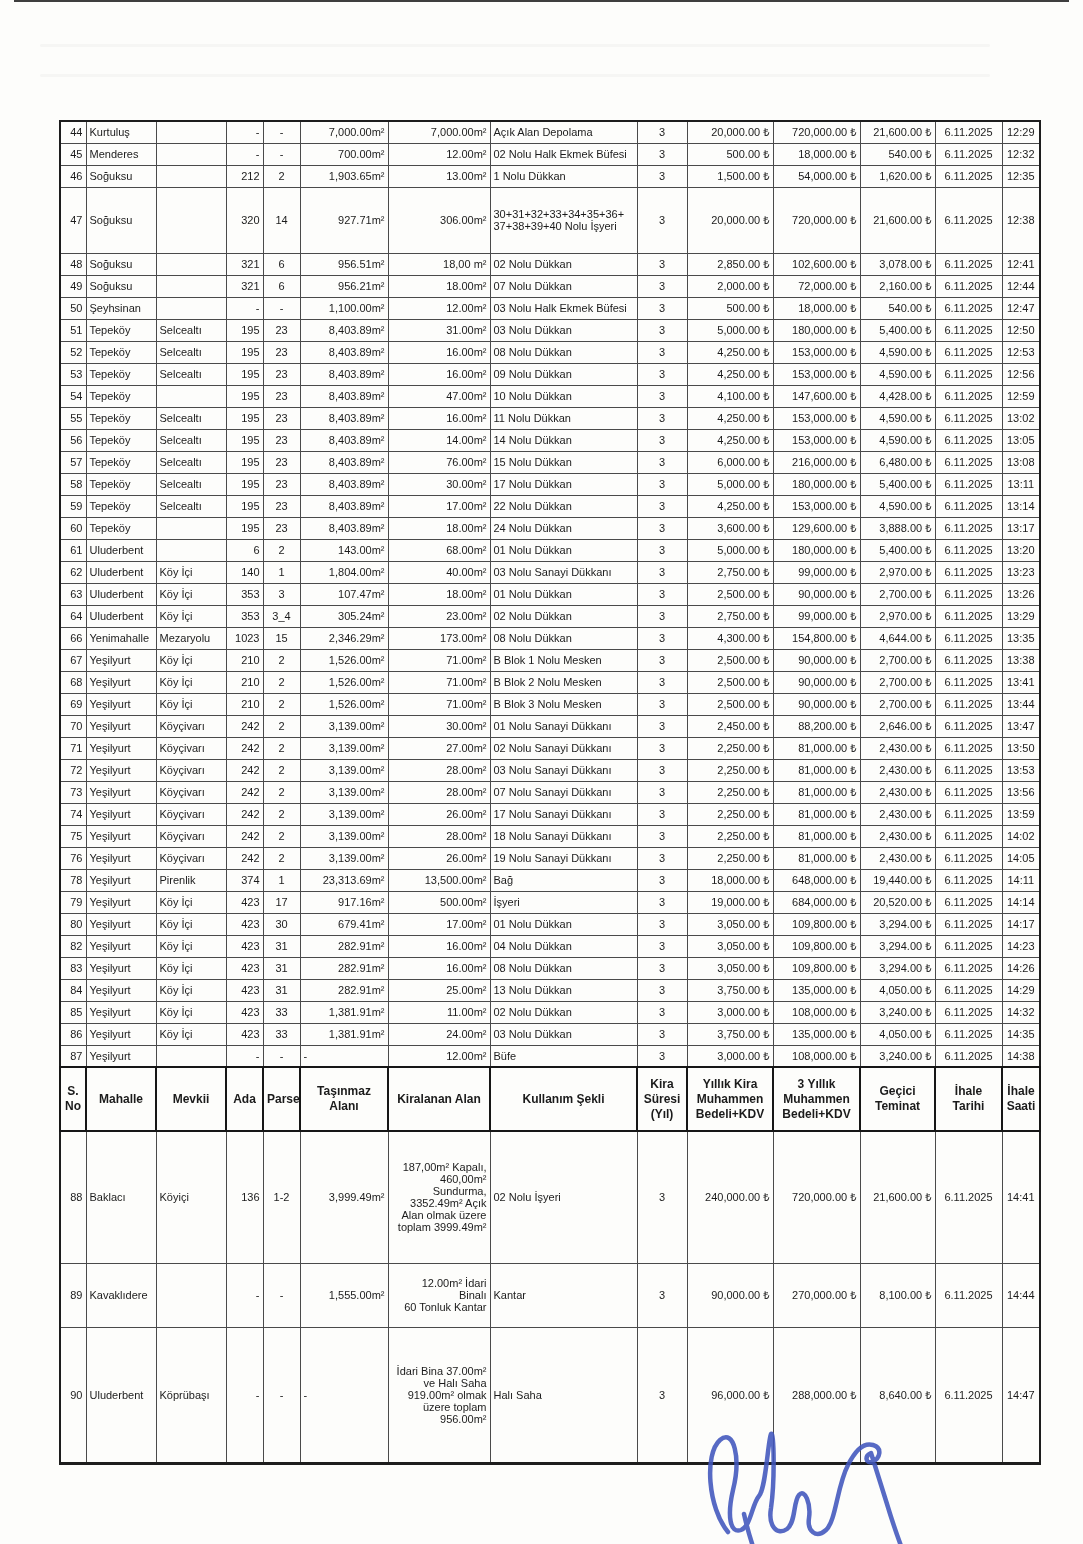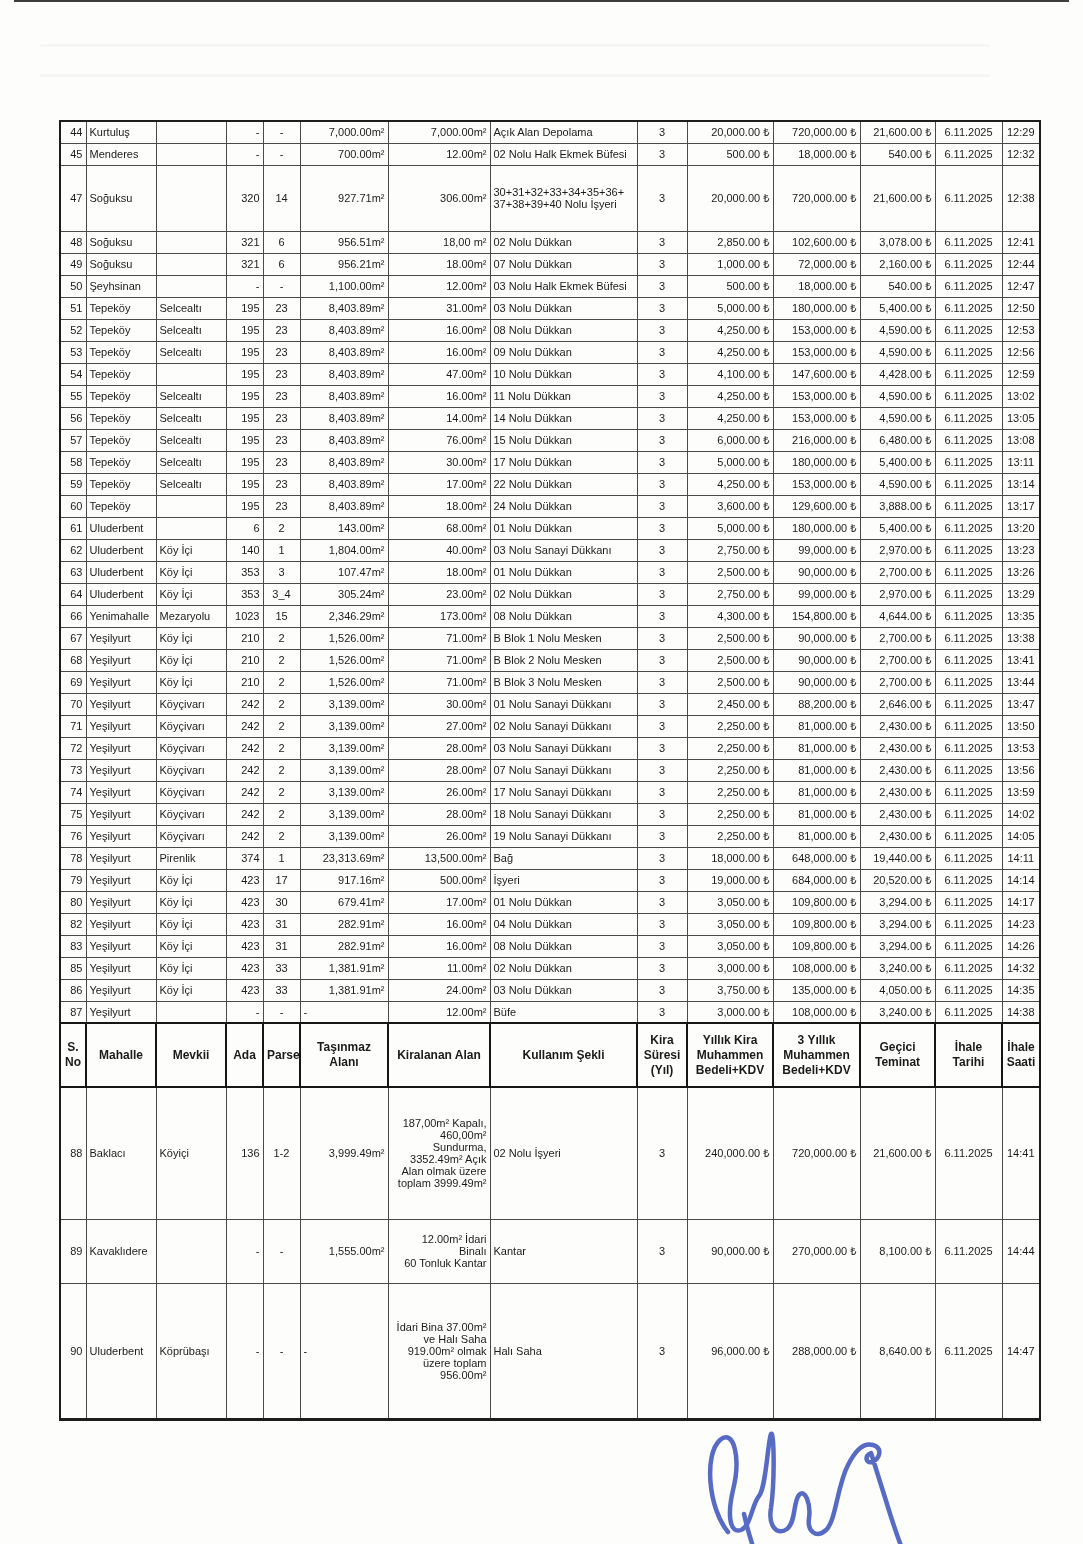--- a/index.html
+++ b/index.html
@@ -107,20 +107,36 @@
           <td class="c5">700.00m²</td>
           <td class="c6">12.00m²</td>
           <td class="c7">02 Nolu Halk Ekmek Büfesi</td>
           <td class="c8">3</td>
           <td class="c9">500.00 ₺</td>
           <td class="c10">18,000.00 ₺</td>
           <td class="c11">540.00 ₺</td>
           <td class="c12">6.11.2025</td>
           <td class="c13">12:32</td>
         </tr>
+        <tr class="r">
+          <td class="c0">46</td>
+          <td class="c1">Soğuksu</td>
+          <td class="c2"></td>
+          <td class="c3">212</td>
+          <td class="c4">2</td>
+          <td class="c5">1,903.65m²</td>
+          <td class="c6">13.00m²</td>
+          <td class="c7">1 Nolu Dükkan</td>
+          <td class="c8">3</td>
+          <td class="c9">1,500.00 ₺</td>
+          <td class="c10">54,000.00 ₺</td>
+          <td class="c11">1,620.00 ₺</td>
+          <td class="c12">6.11.2025</td>
+          <td class="c13">12:35</td>
+        </tr>
         <tr class="r" style="height: 66px;">
           <td class="c0">47</td>
           <td class="c1">Soğuksu</td>
           <td class="c2"></td>
           <td class="c3">320</td>
           <td class="c4">14</td>
           <td class="c5">927.71m²</td>
           <td class="c6">306.00m²</td>
           <td class="c7 ml">30+31+32+33+34+35+36+
 37+38+39+40 Nolu İşyeri</td>
@@ -150,21 +166,21 @@
         <tr class="r">
           <td class="c0">49</td>
           <td class="c1">Soğuksu</td>
           <td class="c2"></td>
           <td class="c3">321</td>
           <td class="c4">6</td>
           <td class="c5">956.21m²</td>
           <td class="c6">18.00m²</td>
           <td class="c7">07 Nolu Dükkan</td>
           <td class="c8">3</td>
-          <td class="c9">1,000.00 ₺</td>
+          <td class="c9">2,000.00 ₺</td>
           <td class="c10">72,000.00 ₺</td>
           <td class="c11">2,160.00 ₺</td>
           <td class="c12">6.11.2025</td>
           <td class="c13">12:44</td>
         </tr>
         <tr class="r">
           <td class="c0">50</td>
           <td class="c1">Şeyhsinan</td>
           <td class="c2"></td>
           <td class="c3">-</td>
@@ -651,20 +667,36 @@
           <td class="c4">31</td>
           <td class="c5">282.91m²</td>
           <td class="c6">16.00m²</td>
           <td class="c7">08 Nolu Dükkan</td>
           <td class="c8">3</td>
           <td class="c9">3,050.00 ₺</td>
           <td class="c10">109,800.00 ₺</td>
           <td class="c11">3,294.00 ₺</td>
           <td class="c12">6.11.2025</td>
           <td class="c13">14:26</td>
+        </tr>
+        <tr class="r">
+          <td class="c0">84</td>
+          <td class="c1">Yeşilyurt</td>
+          <td class="c2">Köy İçi</td>
+          <td class="c3">423</td>
+          <td class="c4">31</td>
+          <td class="c5">282.91m²</td>
+          <td class="c6">25.00m²</td>
+          <td class="c7">13 Nolu Dükkan</td>
+          <td class="c8">3</td>
+          <td class="c9">3,750.00 ₺</td>
+          <td class="c10">135,000.00 ₺</td>
+          <td class="c11">4,050.00 ₺</td>
+          <td class="c12">6.11.2025</td>
+          <td class="c13">14:29</td>
         </tr>
         <tr class="r">
           <td class="c0">85</td>
           <td class="c1">Yeşilyurt</td>
           <td class="c2">Köy İçi</td>
           <td class="c3">423</td>
           <td class="c4">33</td>
           <td class="c5">1,381.91m²</td>
           <td class="c6">11.00m²</td>
           <td class="c7">02 Nolu Dükkan</td>

